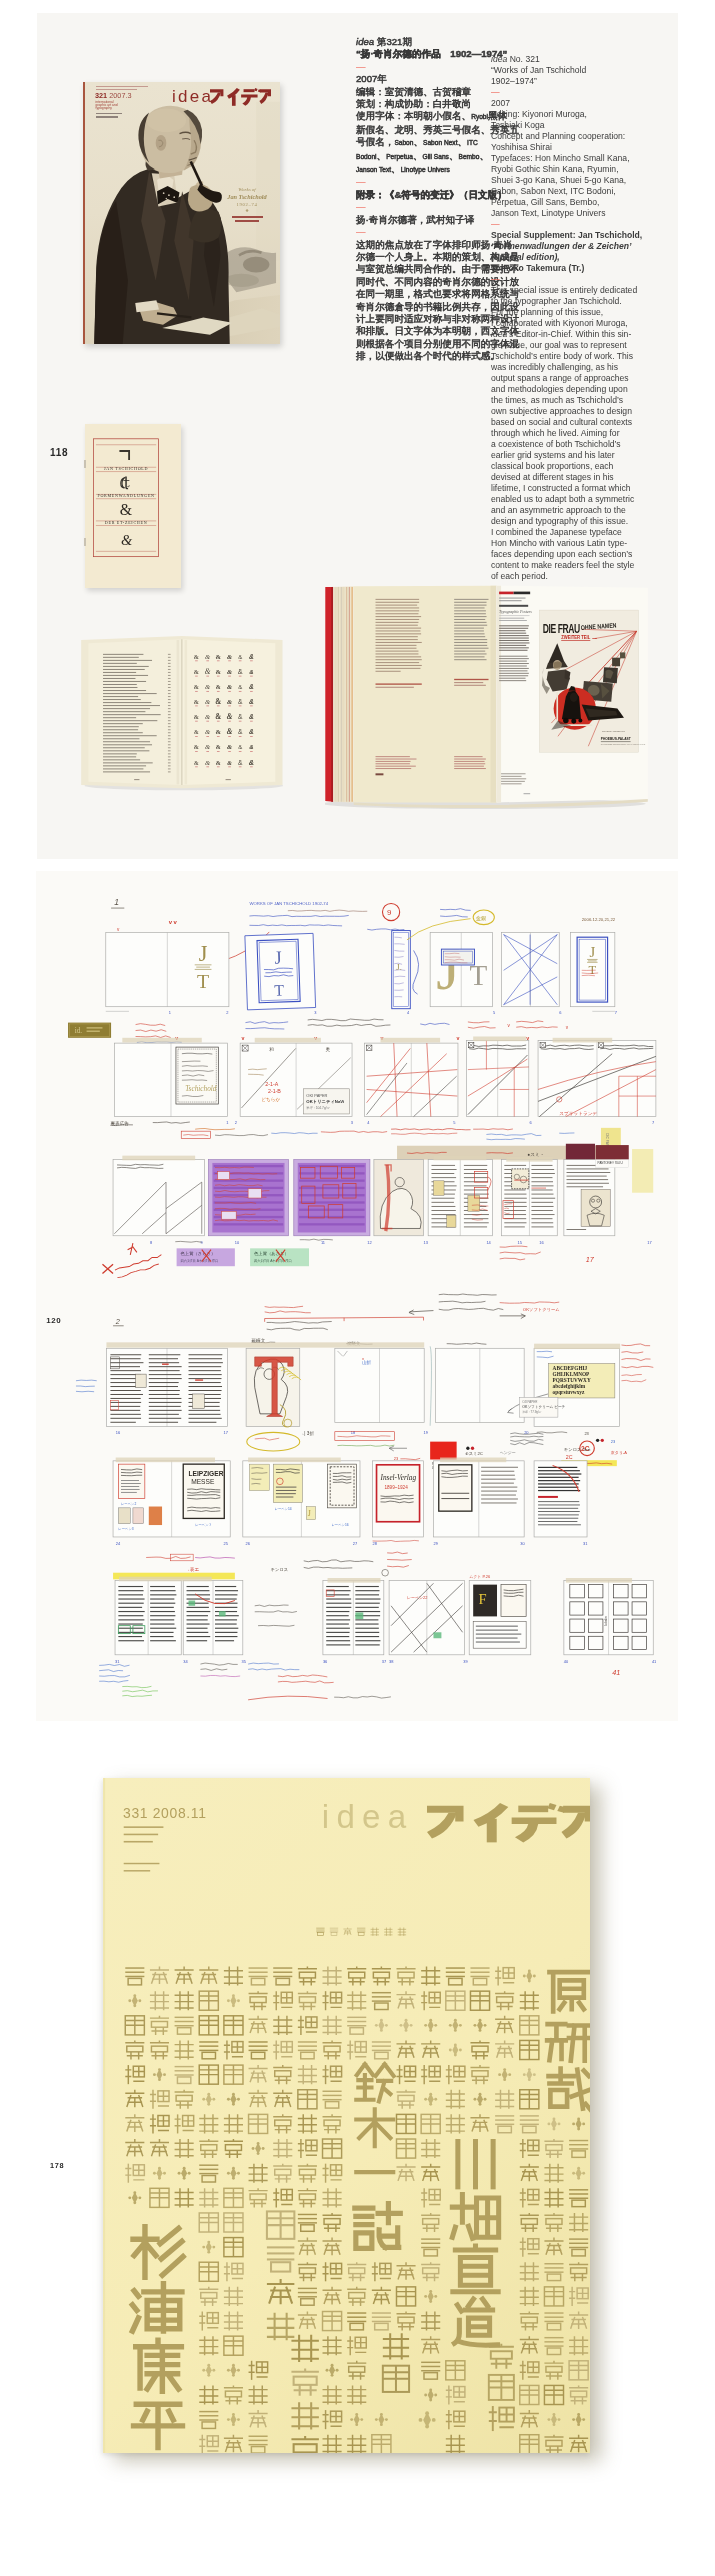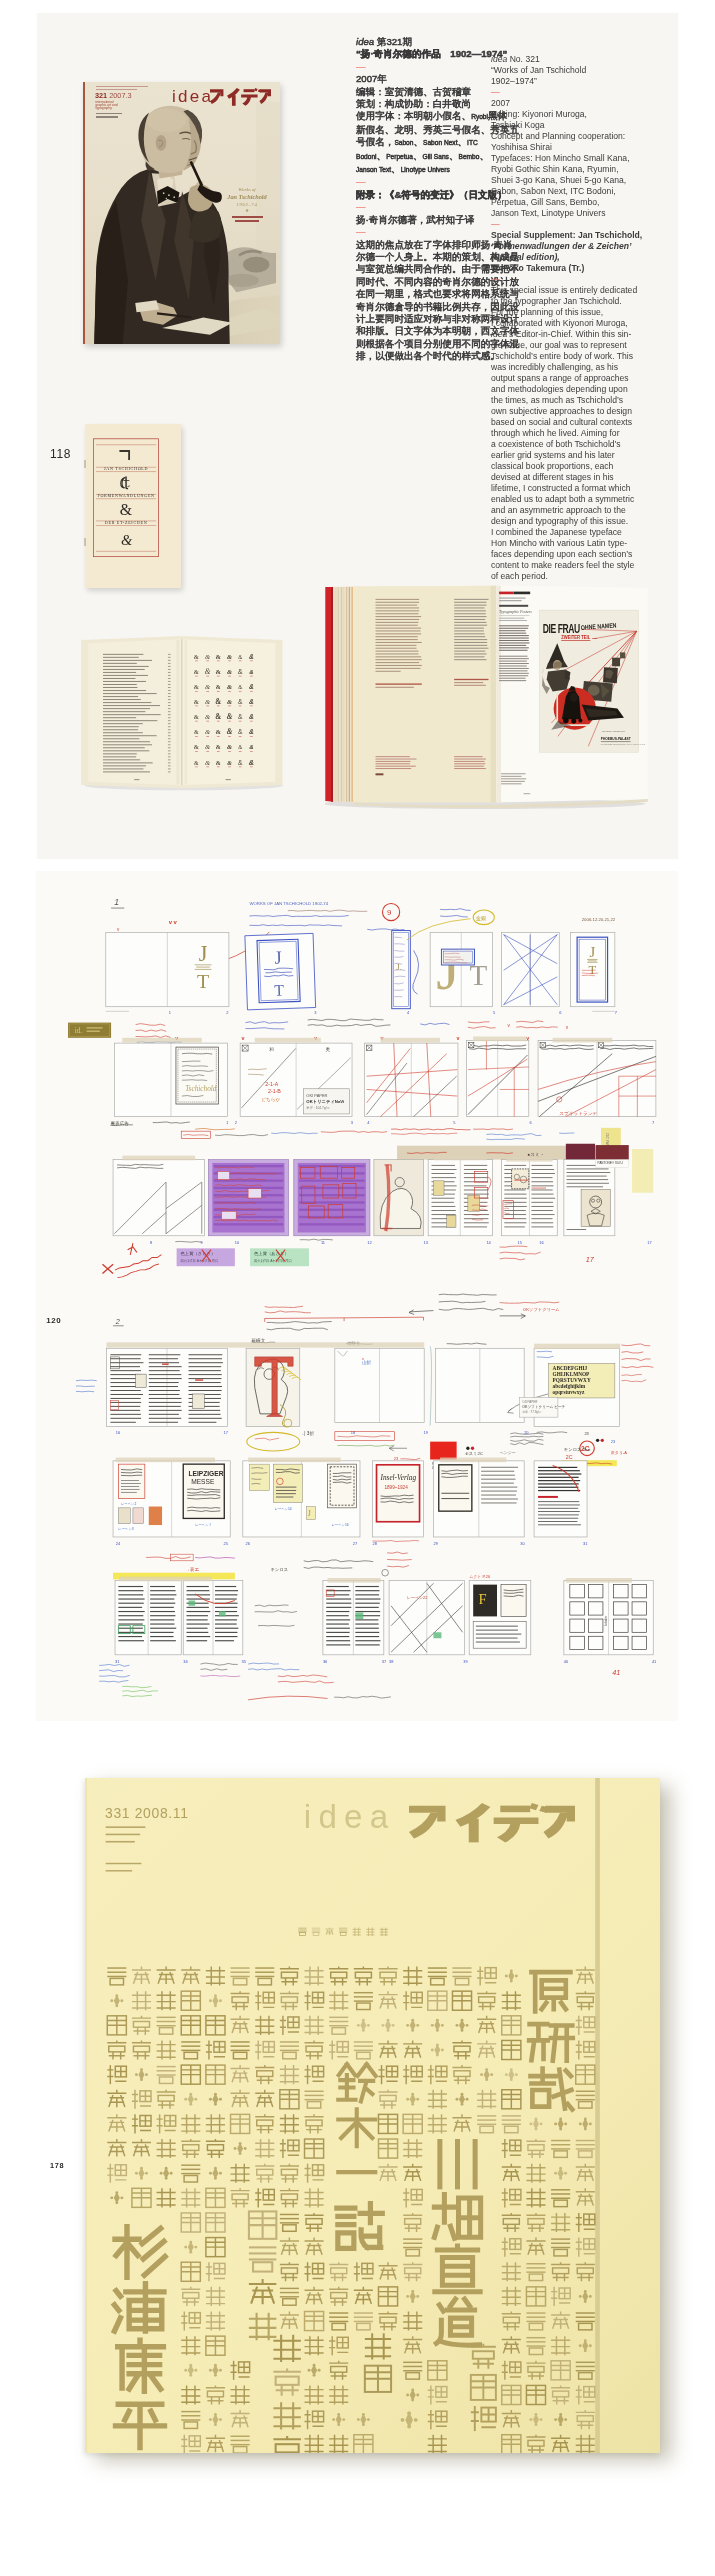--- a/index.html
+++ b/index.html
@@ -122,21 +122,21 @@
 <div class="abs" style="left:491px;top:54px;width:159px;font-size:8.6px;line-height:11px;color:#3c3c3c;white-space:nowrap">
     <div><i>idea</i> No. 321<br>“Works of Jan Tschichold<br>1902–1974”</div>
     <div style="color:#f0685a">—</div>
     <div>2007<br>Editing: Kiyonori Muroga,<br>Toshiaki Koga<br>Concept and Planning cooperation:<br>Yoshihisa Shirai<br>Typefaces: Hon Mincho Small Kana,<br>Ryobi Gothic Shin Kana, Ryumin,<br>Shuei 3-go Kana, Shuei 5-go Kana,<br>Sabon, Sabon Next, ITC Bodoni,<br>Perpetua, Gill Sans, Bembo,<br>Janson Text, Linotype Univers</div>
     <div style="color:#f0685a">—</div>
     <div style="font-weight:bold">Special Supplement: Jan Tschichold,<br><i>‘Formenwadlungen der &amp; Zeichen’</i><br><i>(Special edition),</i><br><span style="font-weight:bold">Tomoko Takemura (Tr.)</span></div>
     <div style="color:#f0685a">—</div>
     <div>This special issue is entirely dedicated<br>to the typographer Jan Tschichold.<br>For the planning of this issue,<br>I collaborated with Kiyonori Muroga,<br><i>idea</i>’s Editor-in-Chief. Within this sin-<br>gle issue, our goal was to represent<br>Tschichold’s entire body of work. This<br>was incredibly challenging, as his<br>output spans a range of approaches<br>and methodologies depending upon<br>the times, as much as Tschichold’s<br>own subjective approaches to design<br>based on social and cultural contexts<br>through which he lived. Aiming for<br>a coexistence of both Tschichold’s<br>earlier grid systems and his later<br>classical book proportions, each<br>devised at different stages in his<br>lifetime, I constructed a format which<br>enabled us to adapt both a symmetric<br>and an asymmetric approach to the<br>design and typography of this issue.<br>I combined the Japanese typeface<br>Hon Mincho with various Latin type-<br>faces depending upon each section’s<br>content to make readers feel the style<br>of each period.</div>
   </div>
 
-<div class="abs" style="left:50px;top:447px;font-size:12px;font-weight:normal;color:#2a2a2a;letter-spacing:0.7px">118</div>
+<div class="abs" style="left:50px;top:447px;font-size:10px;font-weight:bold;color:#2a2a2a;letter-spacing:0.7px">118</div>
 
 <div class="abs" style="left:85px;top:424px;width:96px;height:164px;background:#f3ead1;box-shadow:2px 2.6px 5.3px rgba(0,0,0,.15)"><div class="abs" style="left:-1.3px;top:36px;width:2.6px;height:8px;background:#c9c2b2"></div><div class="abs" style="left:-1.3px;top:114px;width:2.6px;height:8px;background:#c9c2b2"></div><svg width="96" height="164" viewBox="0 0 145 247">
       <rect x="13" y="22" width="98" height="178" fill="none" stroke="#b0443a" stroke-width="1.1"></rect>
       <line x1="16.5" y1="31" x2="107.5" y2="31" stroke="#b0443a" stroke-width=".55"></line>
       <line x1="16.5" y1="65" x2="107.5" y2="65" stroke="#b0443a" stroke-width=".55"></line>
       <line x1="16.5" y1="71.5" x2="107.5" y2="71.5" stroke="#b0443a" stroke-width=".55"></line>
       <line x1="16.5" y1="106" x2="107.5" y2="106" stroke="#b0443a" stroke-width=".55"></line>
       <line x1="16.5" y1="112.5" x2="107.5" y2="112.5" stroke="#b0443a" stroke-width=".55"></line>
       <line x1="16.5" y1="146" x2="107.5" y2="146" stroke="#b0443a" stroke-width=".55"></line>
       <line x1="16.5" y1="153" x2="107.5" y2="153" stroke="#b0443a" stroke-width=".55"></line>
@@ -1385,21 +1385,21 @@
     <rect x="600" y="430" width="80" height="7" fill="#ded3b8" opacity=".75"></rect>
     <rect x="710" y="432" width="70" height="7" fill="#ded3b8" opacity=".75"></rect>
     <rect x="120" y="886" width="150" height="7" fill="#ded3b8" opacity=".75"></rect>
     <rect x="320" y="886" width="140" height="7" fill="#ded3b8" opacity=".75"></rect>
     <rect x="610" y="886" width="100" height="7" fill="#ded3b8" opacity=".75"></rect>
     <rect x="125" y="1066" width="140" height="7" fill="#ded3b8" opacity=".75"></rect>
     <rect x="440" y="1068" width="80" height="7" fill="#ded3b8" opacity=".75"></rect>
     <rect x="800" y="1068" width="100" height="7" fill="#ded3b8" opacity=".75"></rect>
   </svg>
 
-<div class="abs" style="left:85px;top:1778px;width:575px;height:675px;background:linear-gradient(135deg,#f7eebd 0%,#f6ecb6 55%,#eee3a6 100%);box-shadow:10.6px 8px 18.5px rgba(110,100,60,.38), -1.3px 2px 5.3px rgba(0,0,0,.10);overflow:hidden">
+<div class="abs" style="left:103px;top:1778px;width:487px;height:675px;background:linear-gradient(135deg,#f7eebd 0%,#f6ecb6 55%,#eee3a6 100%);box-shadow:10.6px 8px 18.5px rgba(110,100,60,.38), -1.3px 2px 5.3px rgba(0,0,0,.10);overflow:hidden">
 <svg width="515" height="675" viewBox="0 0 777 1019" style="position:absolute;left:0;top:0">
       <rect x="770" y="0" width="7" height="1019" fill="#d8cc92"></rect>
       <rect x="0" y="0" width="3" height="1019" fill="#efe5ac"></rect>
       <text x="30" y="60" font-size="21" fill="#b3a05e" letter-spacing="1">331 2008.11</text>
       <g fill="#b3a05e" opacity=".9">
         <rect x="31" y="73" width="60" height="2.4"></rect>
         <rect x="31" y="84" width="52" height="2.4"></rect>
         <rect x="31" y="95" width="44" height="2.4"></rect>
         <rect x="31" y="128" width="54" height="2.2"></rect>
         <rect x="31" y="139" width="40" height="2.2"></rect>

